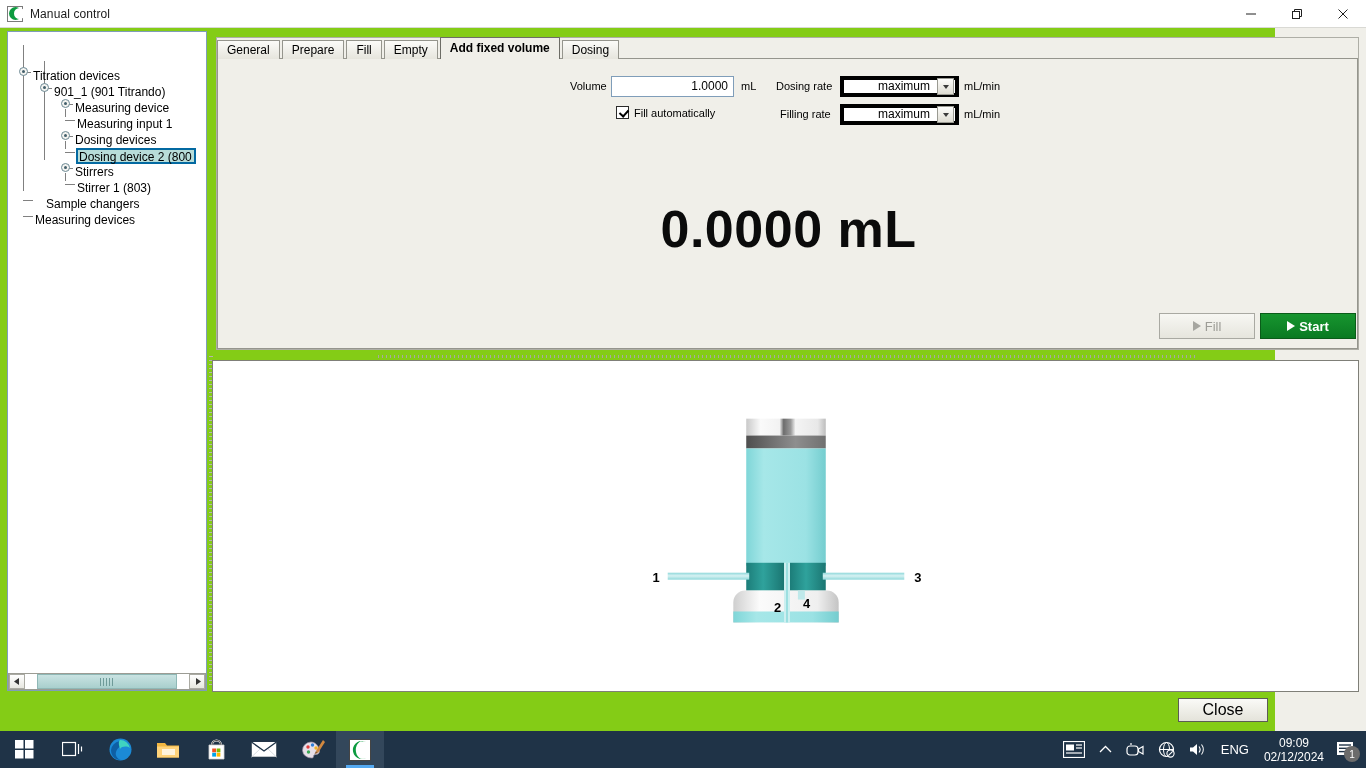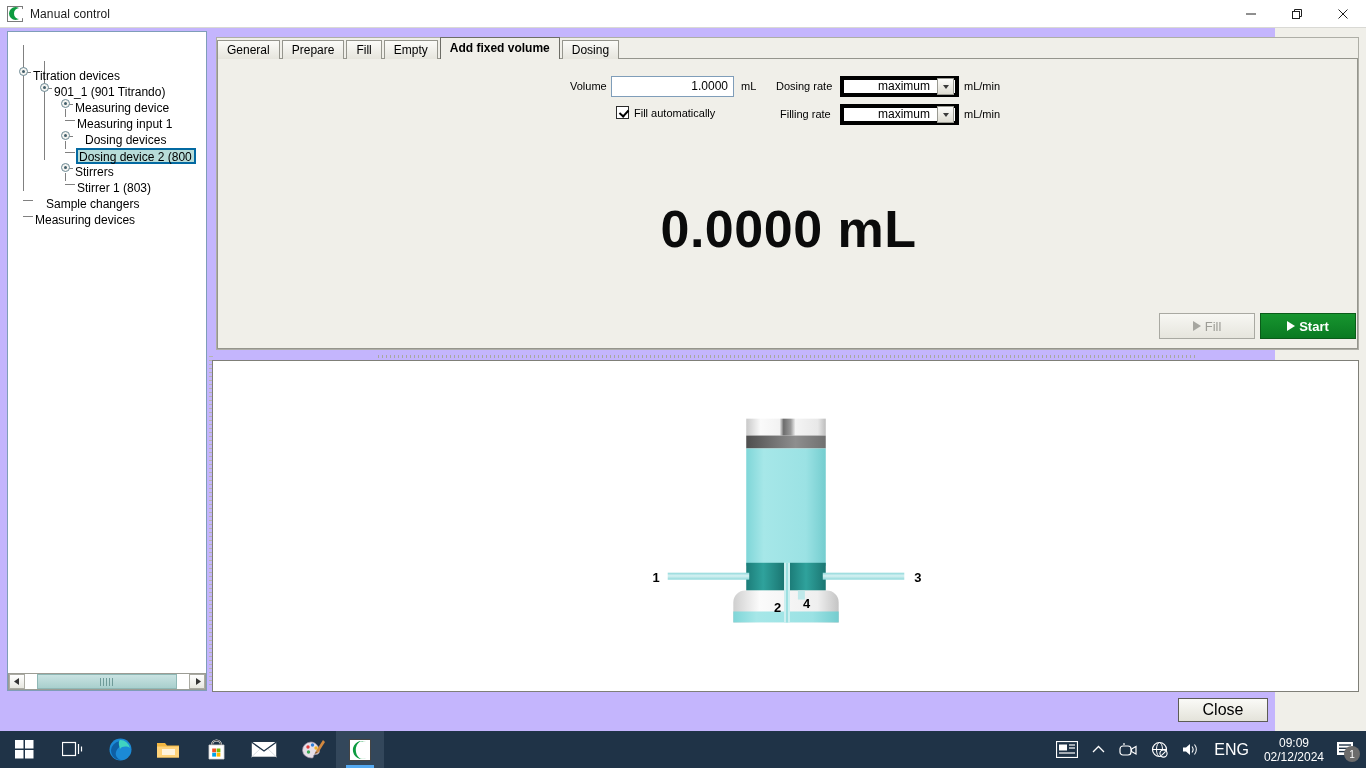--- a/index.html
+++ b/index.html
@@ -8,21 +8,21 @@
     overflow: hidden;
     font-family: "Liberation Sans", sans-serif;
     background: #f0efe9;
   }
   * { box-sizing: border-box; }
 
   
   #app-window {
     position: absolute; left: 0; top: 0;
     width: 1275px; height: 731px;
-    background: #c4b5fd;
+    background: #84cc16;
   }
   #title-bar {
     position: absolute; left: 0; top: 0;
     width: 1366px; height: 28px;
     background: #ffffff;
     border-bottom: 1px solid #d9d9d4;
     display: flex; align-items: center;
   }
   #app-icon {
     width: 16px; height: 16px; margin-left: 7px; margin-right: 7px;
@@ -248,21 +248,21 @@
   #search-text { font-size: 13px; color: #2b2b2b; margin-left: 10px; }
   .tb-icon {
     width: 48px; height: 37px; display:flex; align-items:center; justify-content:center;
     position: relative;
   }
   .tb-icon.active { background: #33475b; }
   .tb-icon.active::after {
     content:''; position:absolute; left:10px; right:10px; bottom:0; height:3px; background:#53a8f0;
   }
   #tray { margin-left: auto; display:flex; align-items:center; height:37px; }
-  .tray-item { padding: 16px 7px; display:flex; align-items:center; justify-content:center; height:37px; color:#fff; font-size:16px; }
+  .tray-item { padding: 16px 7px; display:flex; align-items:center; justify-content:center; height:37px; color:#fff; font-size:13px; }
   #clock { text-align:center; line-height: 14px; font-size: 12px; color: #fff; padding: 0 8px; }
   #notif { padding-right: 10px; padding-left: 4px; position: relative; display:flex; align-items:center; height:37px;}
   #notif-badge {
     position: absolute; right: 6px; bottom: 6px;
     width: 16px; height: 16px; border-radius: 50%;
     background: #6b6b6b; color: #fff; font-size: 10px;
     display:flex; align-items:center; justify-content:center;
   }
 </style>
 </head>
@@ -325,21 +325,21 @@
       <div class="knob" style="left:32px; top:51px;"></div>
       <div class="knob" style="left:53px; top:67px;"></div>
       <div class="knob" style="left:53px; top:99px;"></div>
       <div class="knob" style="left:53px; top:131px;"></div>
 
       <div class="tnode" style="height:0">
         <span class="tlabel" style="left:25px; top:32px;">Titration devices</span>
         <span class="tlabel" style="left:46px; top:48px;">901_1 (901 Titrando)</span>
         <span class="tlabel" style="left:67px; top:64px;">Measuring device</span>
         <span class="tlabel" style="left:69px; top:80px;">Measuring input 1</span>
-        <span class="tlabel" style="left:77px; top:96px;">Dosing devices</span>
+        <span class="tlabel" style="left:67px; top:96px;">Dosing devices</span>
         <span class="tlabel tsel" style="left:68px; top:112px;">Dosing device 2 (800</span>
         <span class="tlabel" style="left:67px; top:128px;">Stirrers</span>
         <span class="tlabel" style="left:69px; top:144px;">Stirrer 1 (803)</span>
         <span class="tlabel" style="left:38px; top:160px;">Sample changers</span>
         <span class="tlabel" style="left:27px; top:176px;">Measuring devices</span>
       </div>
     </div>
   </div>
 
   <div id="tree-scroll">

